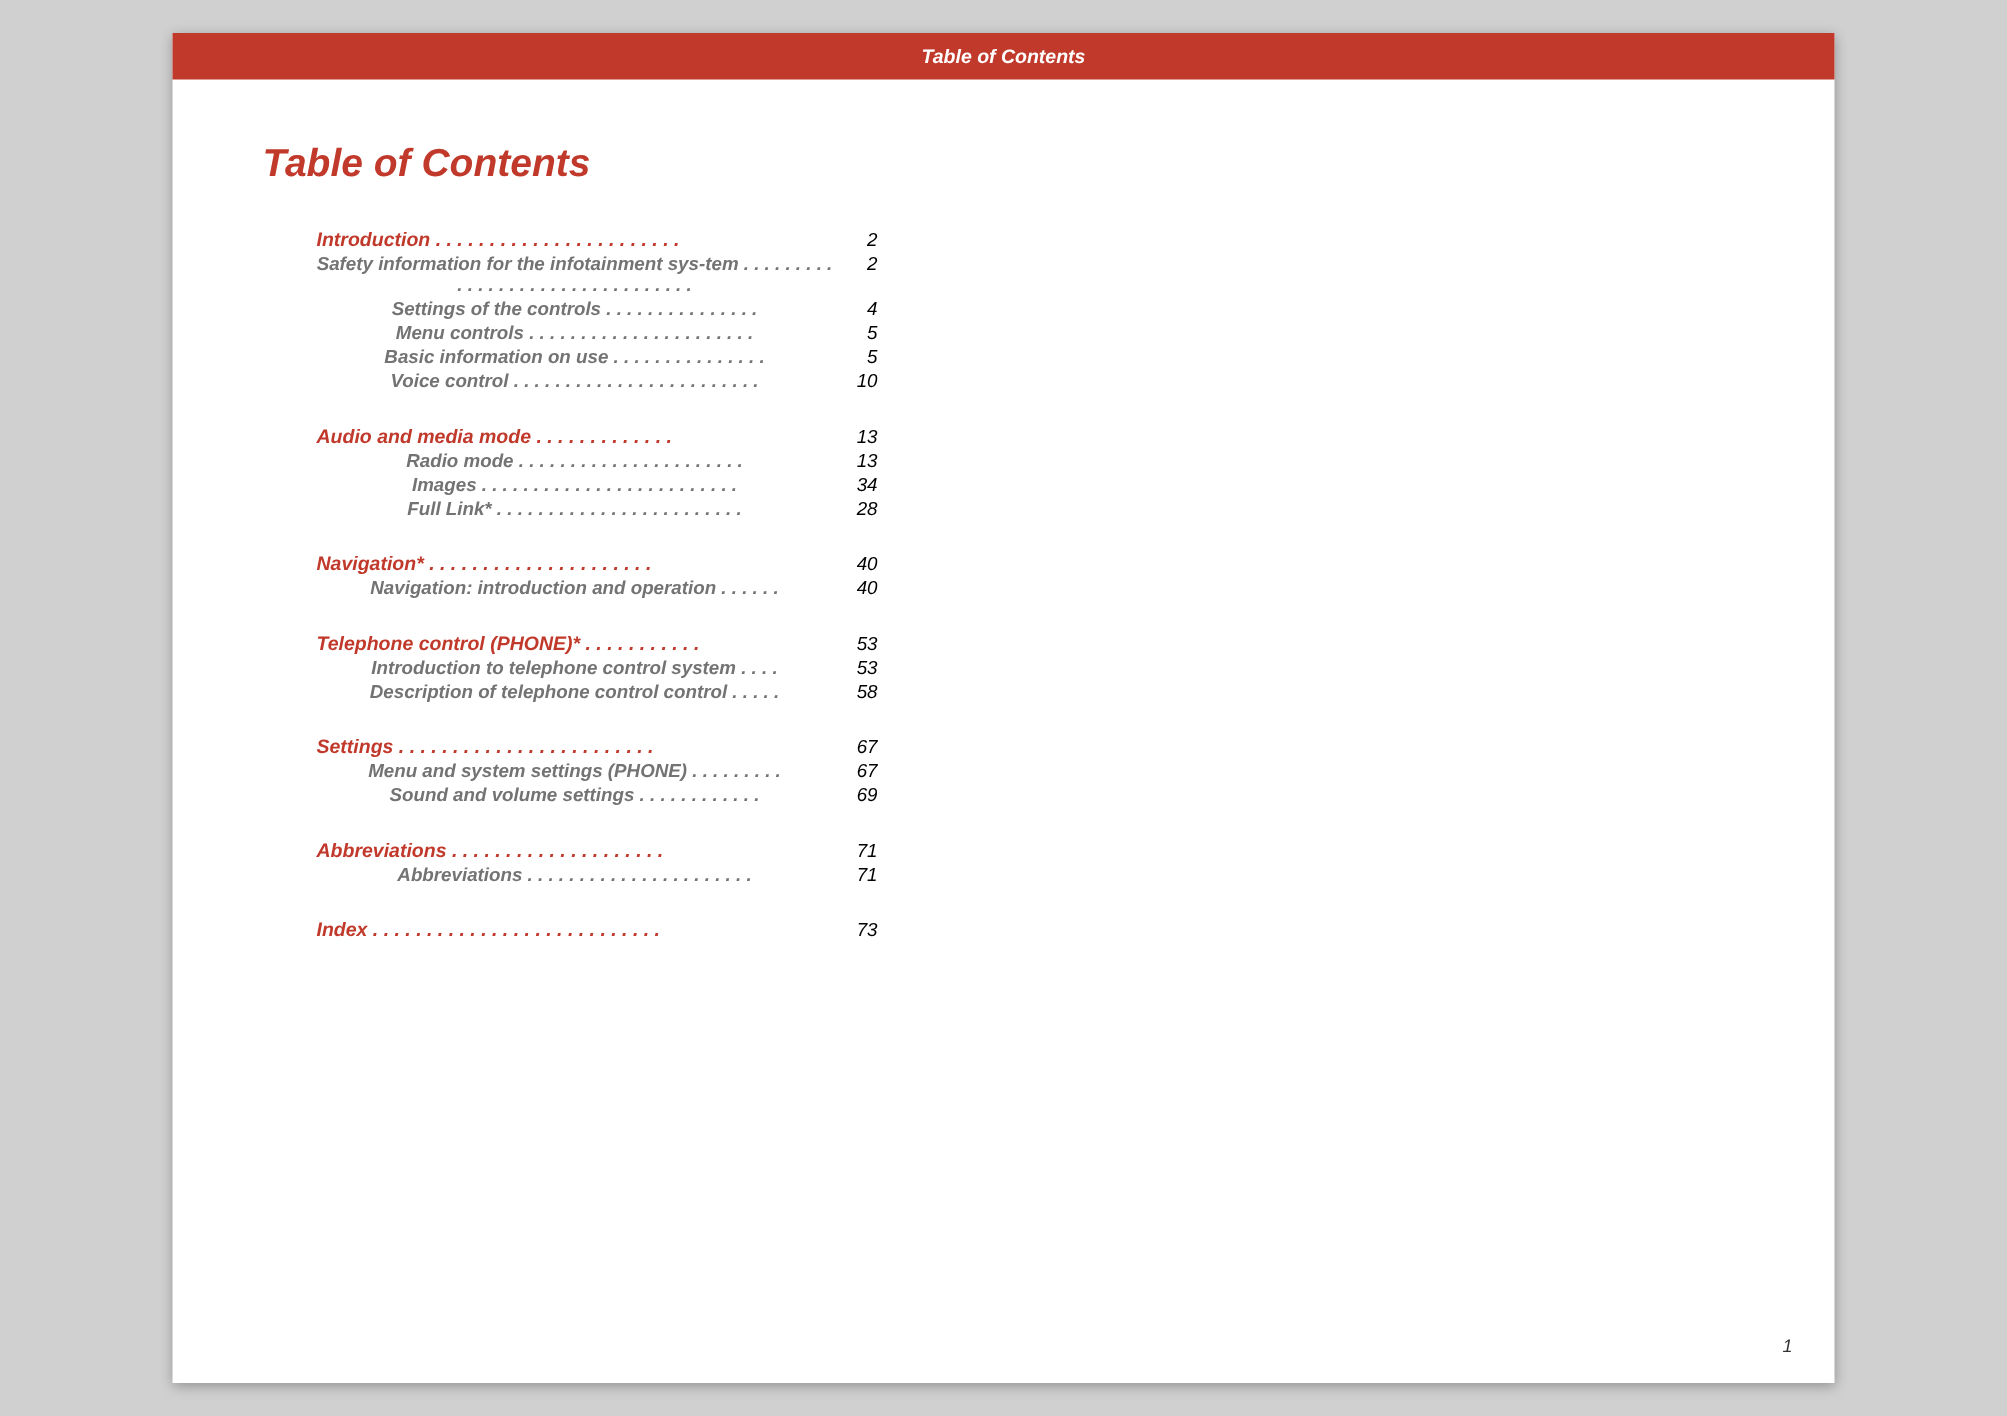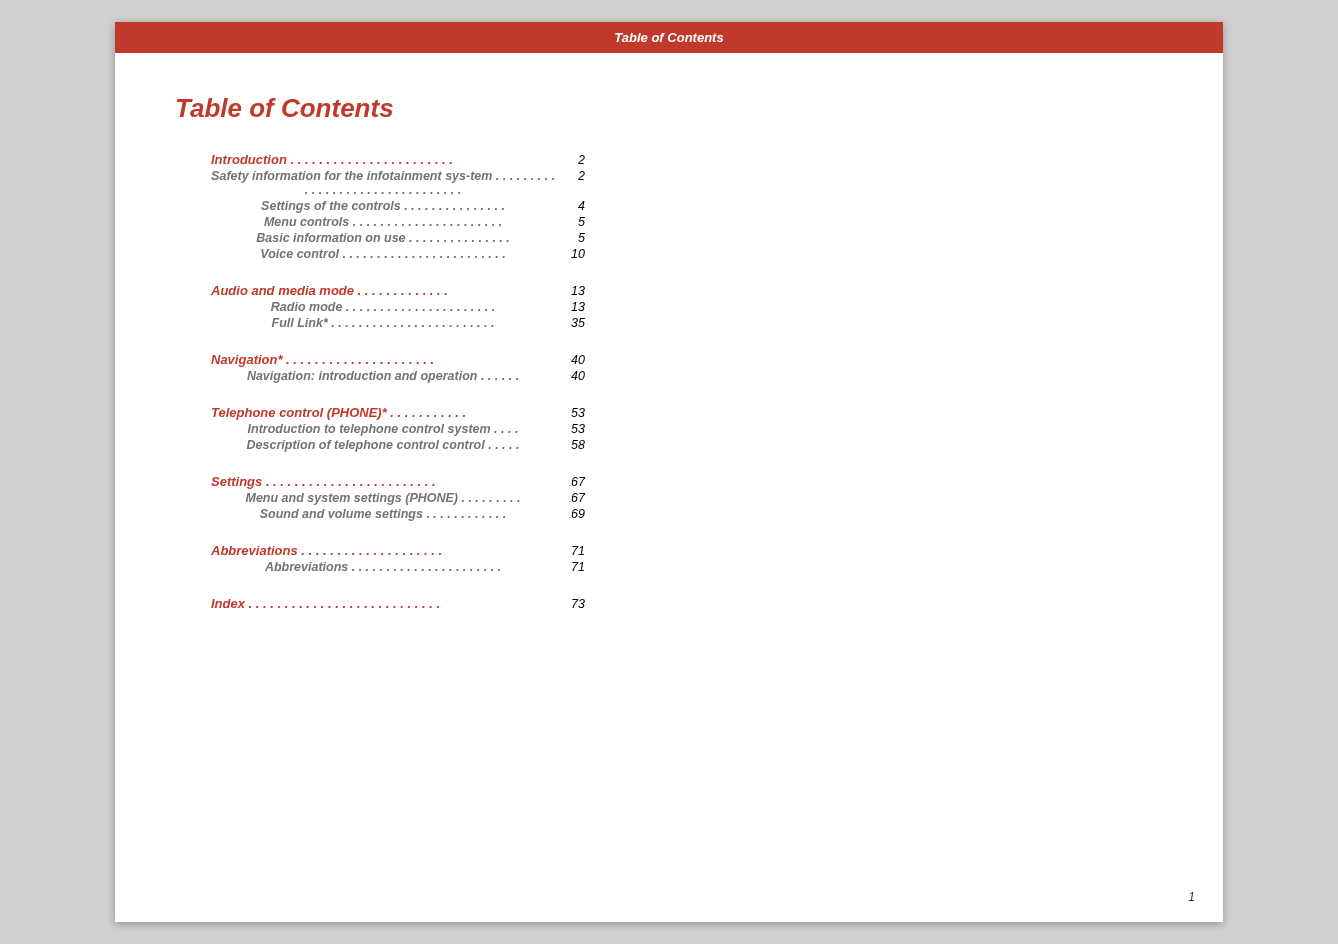--- a/index.html
+++ b/index.html
@@ -134,22 +134,26 @@
         <div class="toc-section section-gap">
           <div class="toc-row">
             <span class="toc-row-text toc-heading">Audio and media mode . . . . . . . . . . . . .</span>
             <span class="toc-row-page">13</span>
           </div>
           <div class="toc-row">
             <span class="toc-row-text toc-subitem">Radio mode  . . . . . . . . . . . . . . . . . . . . . .</span>
             <span class="toc-row-page">13</span>
           </div>
           <div class="toc-row">
+            <span class="toc-row-text toc-subitem">Images  . . . . . . . . . . . . . . . . . . . . . . . . .</span>
+            <span class="toc-row-page">34</span>
+          </div>
+          <div class="toc-row">
             <span class="toc-row-text toc-subitem">Full Link* . . . . . . . . . . . . . . . . . . . . . . . .</span>
-            <span class="toc-row-page">35</span>
+            <span class="toc-row-page">28</span>
           </div>
         </div>
         <div class="toc-section section-gap">
           <div class="toc-row">
             <span class="toc-row-text toc-heading">Navigation* . . . . . . . . . . . . . . . . . . . . .</span>
             <span class="toc-row-page">40</span>
           </div>
           <div class="toc-row">
             <span class="toc-row-text toc-subitem">Navigation: introduction and operation . . . . . .</span>
             <span class="toc-row-page">40</span>

